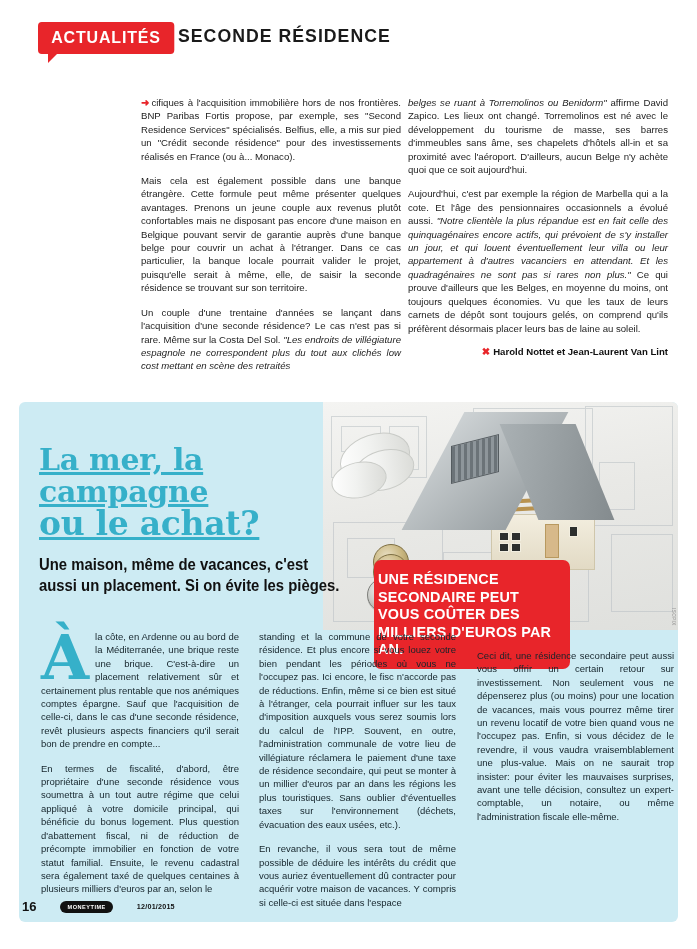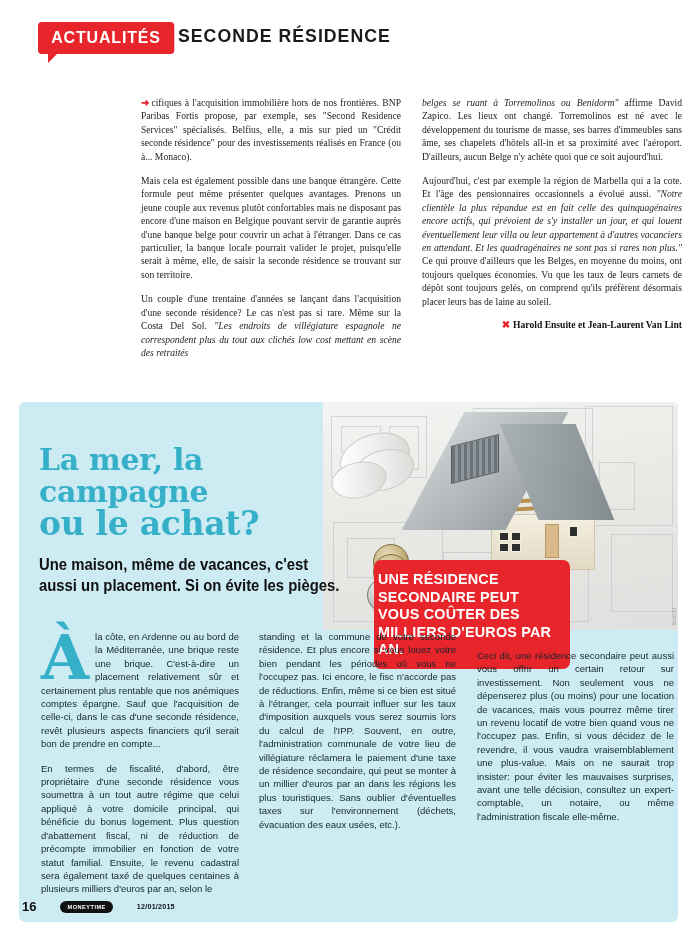--- a/index.html
+++ b/index.html
@@ -38,23 +38,23 @@
   .section-title {
     position: absolute; left: 178px; top: 3px;
     font-size: 19px; font-weight: bold; color: #1a1a1a;
     letter-spacing: 1.1px;
     transform: scaleX(0.93);
     transform-origin: left center;
   }
 
   
   .top-body { position: absolute; left: 0; top: 96px; width: 697px; }
-  .col-top { position: absolute; top: 0; width: 260px; font-family: Liberation Serif, serif; }
+  .col-top { position: absolute; top: 0; width: 260px; }
   .col-top.left { left: 141px; }
-  .col-top.right { left: 422px; }
+  .col-top.right { left: 408px; }
   .col-top p {
     font-size: 9.6px;
     line-height: 13.4px;
     color: #1d1d1d;
     text-align: justify;
     margin-bottom: 11px;
   }
   .col-top p.italic, .col-top .it { font-style: italic; }
   .arrow-lead {
     display: inline-block;
@@ -145,20 +145,21 @@
 
   
   .headline-zone { position: absolute; left: 20px; top: 42px; width: 330px; }
   .headline {
     font-family: "DejaVu Serif", serif;
     color: #36b0c9;
     font-weight: bold;
     font-size: 30px;
     line-height: 32px;
     letter-spacing: -0.3px;
+    text-decoration: underline;
   }
   .headline .l2 { font-size: 33px; }
   .subhead {
     margin-top: 14px;
     font-size: 16.5px;
     line-height: 21px;
     font-weight: bold;
     color: #111;
     transform: scaleX(0.9);
     transform-origin: left top;
@@ -246,21 +247,21 @@
     </div>
 
     <div class="col-top right">
       <p>
         <span class="it">belges se ruant à Torremolinos ou Benidorm"</span><span> affirme David Zapico. Les lieux ont changé. Torremolinos est né avec le développement du tourisme de masse, ses barres d'immeubles sans âme, ses chapelets d'hôtels all-in et sa proximité avec l'aéroport. D'ailleurs, aucun Belge n'y achète quoi que ce soit aujourd'hui.</span>
       </p>
       <p>
         <span>Aujourd'hui, c'est par exemple la région de Marbella qui a la cote. Et l'âge des pensionnaires occasionnels a évolué aussi. </span><span class="it">"Notre clientèle la plus répandue est en fait celle des quinquagénaires encore actifs, qui prévoient de s'y installer un jour, et qui louent éventuellement leur villa ou leur appartement à d'autres vacanciers en attendant. Et les quadragénaires ne sont pas si rares non plus."</span><span> Ce qui prouve d'ailleurs que les Belges, en moyenne du moins, ont toujours quelques économies. Vu que les taux de leurs carnets de dépôt sont toujours gelés, on comprend qu'ils préfèrent désormais placer leurs bas de laine au soleil.</span>
       </p>
       <div class="byline">
-        <span class="mark">✖</span><span>Harold Ensuite et Jean-Laurent Van Lint</span>
+        <span class="mark">✖</span><span>Harold Nottet et Jean-Laurent Van Lint</span>
       </div>
     </div>
   </div>
 
   <div class="feature">
 
     <div class="photo">
       <div class="blueprint-lines">
         <div class="bp thin" style="left:8px;  top:14px;  width:96px;  height:62px;"></div>
         <div class="bp thin" style="left:18px; top:24px;  width:40px;  height:26px;"></div>
@@ -320,20 +321,21 @@
 
     <div class="feat-cols">
       <div class="fcol c1">
         <p>
           <span class="dropcap">À</span><span>la côte, en Ardenne ou au bord de la Méditerranée, une brique reste une brique. C'est-à-dire un placement relativement sûr et certainement plus rentable que nos anémiques comptes épargne. Sauf que l'acquisition de celle-ci, dans le cas d'une seconde résidence, revêt plusieurs aspects financiers qu'il serait bon de prendre en compte...</span>
         </p>
         <p>En termes de fiscalité, d'abord, être propriétaire d'une seconde résidence vous soumettra à un tout autre régime que celui appliqué à votre domicile principal, qui bénéficie du bonus logement. Plus question d'abattement fiscal, ni de réduction de précompte immobilier en fonction de votre statut familial. Ensuite, le revenu cadastral sera également taxé de quelques centaines à plusieurs milliers d'euros par an, selon le</p>
       </div>
       <div class="fcol c2">
         <p>standing et la commune de votre seconde résidence. Et plus encore si vous louez votre bien pendant les périodes où vous ne l'occupez pas. Ici encore, le fisc n'accorde pas de réductions. Enfin, même si ce bien est situé à l'étranger, cela pourrait influer sur les taux d'imposition auxquels vous serez soumis lors du calcul de l'IPP. Souvent, en outre, l'administration communale de votre lieu de villégiature réclamera le paiement d'une taxe de résidence secondaire, qui peut se monter à un millier d'euros par an dans les régions les plus touristiques. Sans oublier d'éventuelles taxes sur l'environnement (déchets, évacuation des eaux usées, etc.).</p>
+        <p>En revanche, il vous sera tout de même possible de déduire les intérêts du crédit que vous auriez éventuellement dû contracter pour acquérir votre maison de vacances. Y compris si celle-ci est située dans l'espace</p>
       </div>
       <div class="fcol c3">
         <p>Ceci dit, une résidence secondaire peut aussi vous offrir un certain retour sur investissement. Non seulement vous ne dépenserez plus (ou moins) pour une location de vacances, mais vous pourrez même tirer un revenu locatif de votre bien quand vous ne l'occupez pas. Enfin, si vous décidez de le revendre, il vous vaudra vraisemblablement une plus-value. Mais on ne saurait trop insister: pour éviter les mauvaises surprises, avant une telle décision, consultez un expert-comptable, un notaire, ou même l'administration fiscale elle-même.</p>
       </div>
     </div>
   </div>
 
   <div class="footer">
     <span class="folio">16</span>
     <span class="mag-logo">MONEYTIME</span>

